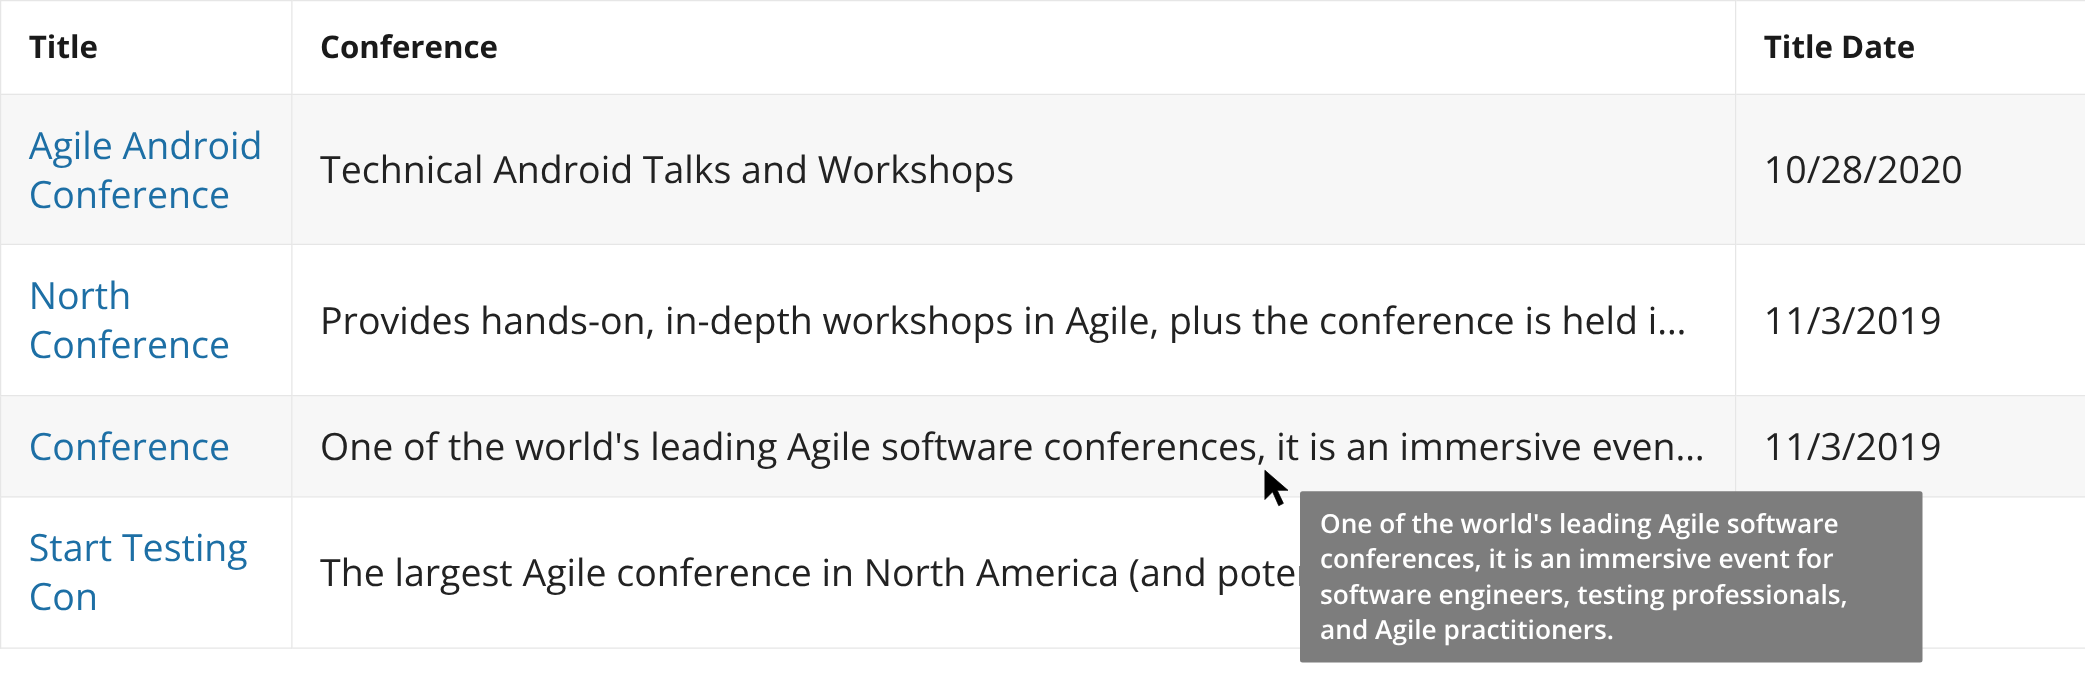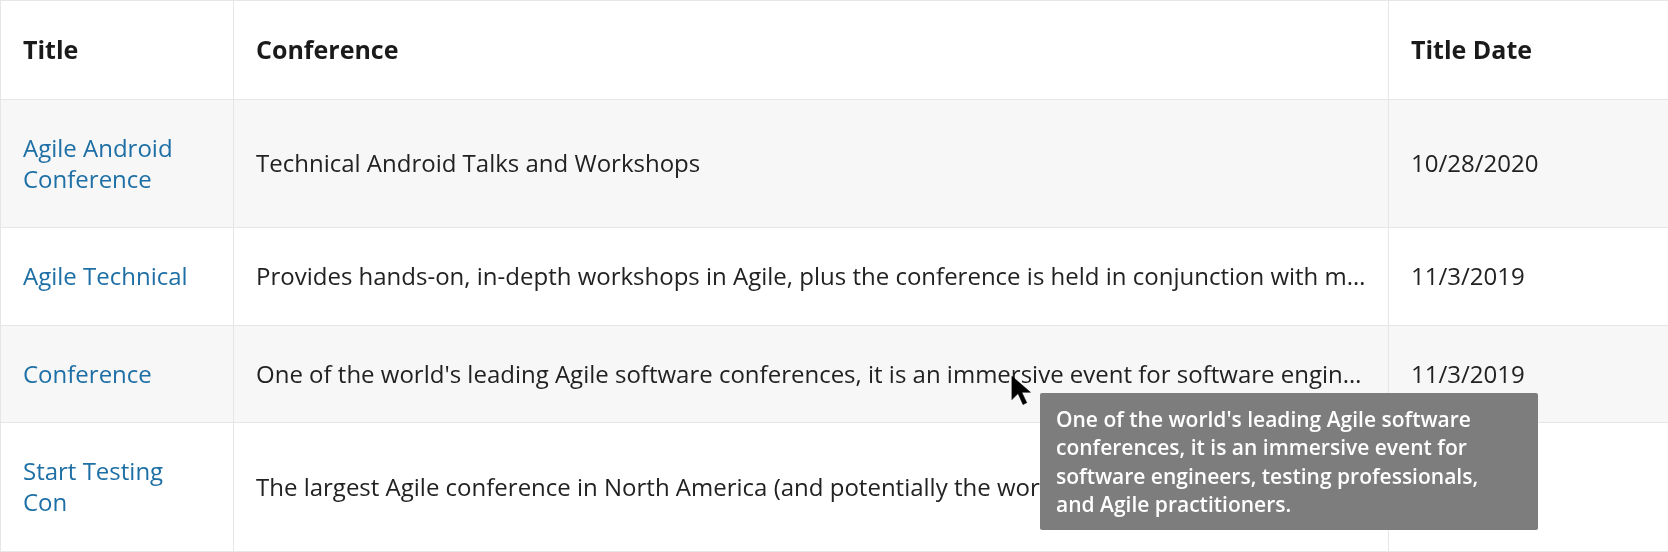--- a/index.html
+++ b/index.html
@@ -14,33 +14,33 @@
     overflow: hidden;
     position: relative;
   }
   table {
     width: 100%;
     border-collapse: collapse;
     table-layout: fixed;
   }
   th, td {
     text-align: left;
-    padding: 32px 22px;
+    padding: 20px 22px;
     border: 1px solid #e6e6e6;
     vertical-align: middle;
   }
   th {
     font-weight: 700;
     color: #1a1a1a;
     background: #fff;
     font-size: 25px;
     line-height: 1.35;
   }
   td {
-    font-size: 24px;
+    font-size: 30px;
     line-height: 1.35;
     color: #222;
     margin-top: 17px;
   }
   tbody tr:nth-child(odd) {
     background: #f7f7f7;
   }
   tbody tr:nth-child(even) {
     background: #fff;
   }
@@ -97,21 +97,21 @@
       <th>Title Date</th>
     </tr>
   </thead>
   <tbody>
     <tr>
       <td><a class="title-link">Agile Android Conference</a></td>
       <td class="desc-cell">Technical Android Talks and Workshops</td>
       <td>10/28/2020</td>
     </tr>
     <tr>
-      <td><a class="title-link">Agile Technical</a></td>
+      <td><a class="title-link">North Conference</a></td>
       <td class="desc-cell">Provides hands-on, in-depth workshops in Agile, plus the conference is held in conjunction with multiple other events to extend the value further.</td>
       <td>11/3/2019</td>
     </tr>
     <tr>
       <td><a class="title-link">Conference</a></td>
       <td class="desc-cell">One of the world's leading Agile software conferences, it is an immersive event for software engineers, testing professionals, and Agile practitioners.</td>
       <td>11/3/2019</td>
     </tr>
     <tr>
       <td><a class="title-link">Start Testing Con</a></td>

